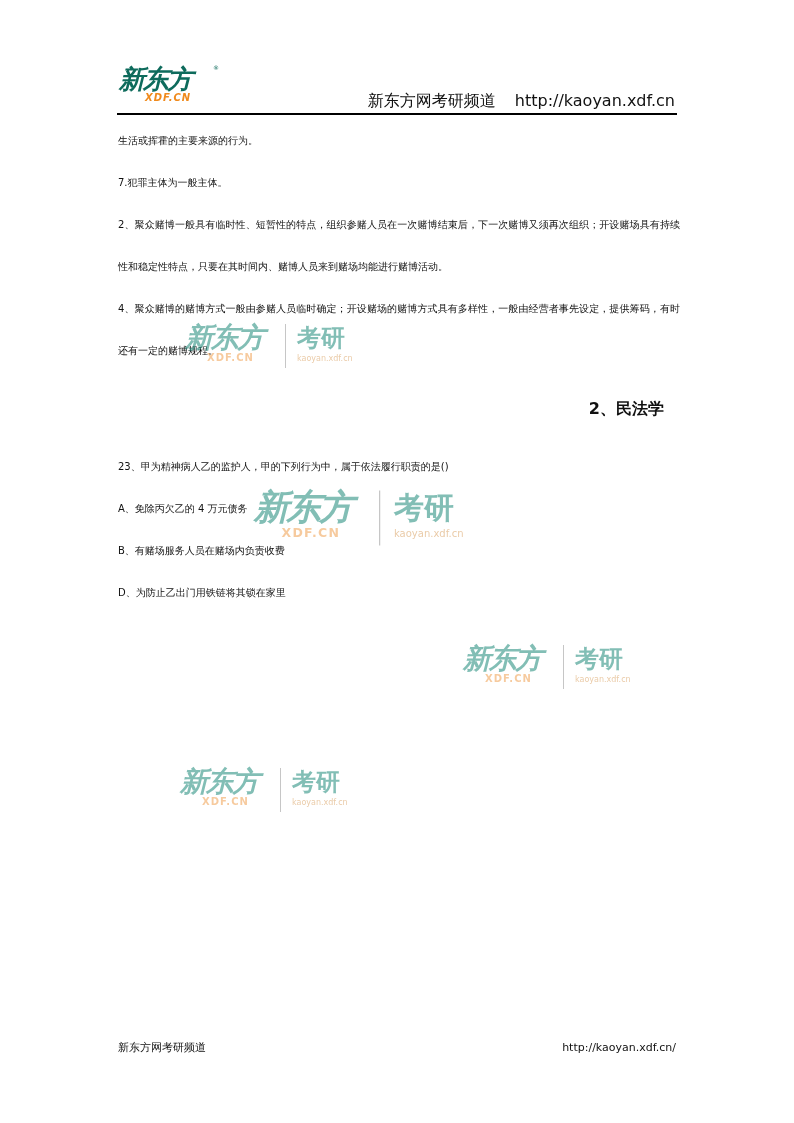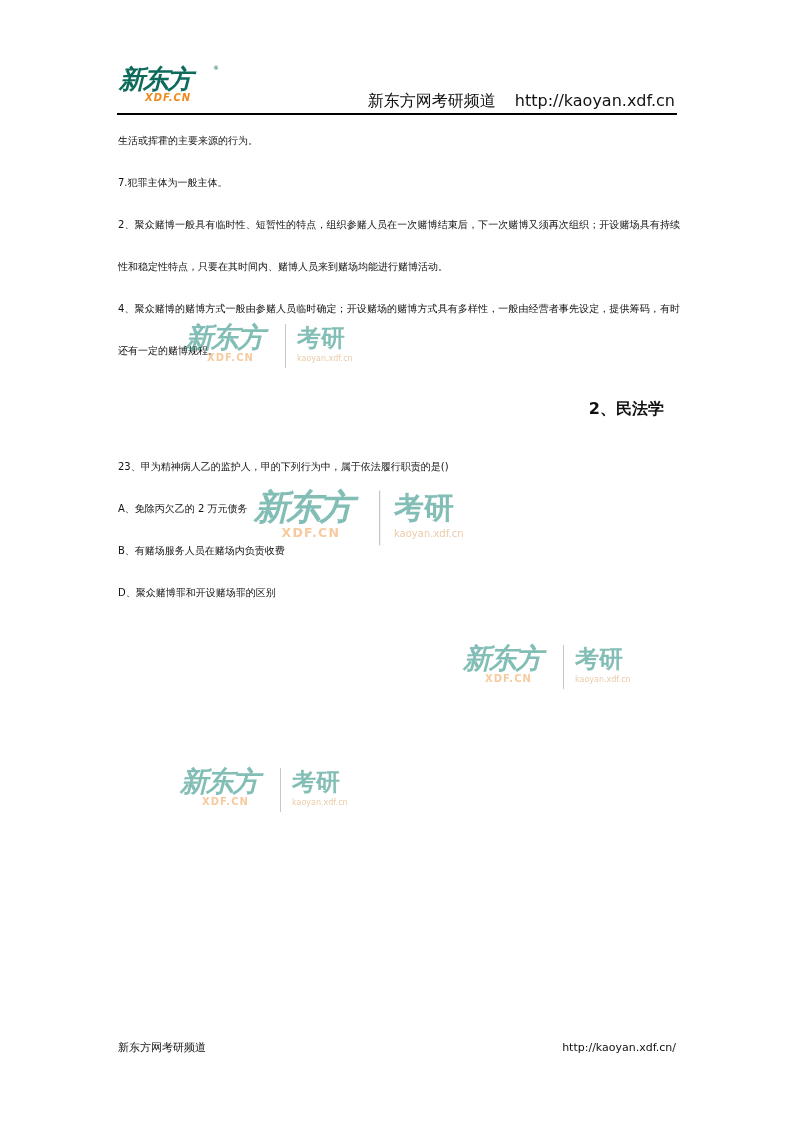--- a/index.html
+++ b/index.html
@@ -61,23 +61,23 @@
 
 <div class="content">
   <p class="para">生活或挥霍的主要来源的行为。</p>
   <p class="para">7.犯罪主体为一般主体。</p>
   <p class="para wrap">2、聚众赌博一般具有临时性、短暂性的特点，组织参赌人员在一次赌博结束后，下一次赌博又须再次组织；开设赌场具有持续性和稳定性特点，只要在其时间内、赌博人员来到赌场均能进行赌博活动。</p>
   <p class="para wrap">4、聚众赌博的赌博方式一般由参赌人员临时确定；开设赌场的赌博方式具有多样性，一般由经营者事先设定，提供筹码，有时还有一定的赌博规程。</p>
   <h2 class="section-heading">
     <span class="num">2、</span><span>民法学</span>
   </h2>
   <p class="para">23、甲为精神病人乙的监护人，甲的下列行为中，属于依法履行职责的是()</p>
-  <p class="para">A、免除丙欠乙的 2 万元债务</p>
+  <p class="para">A、免除丙欠乙的 4 万元债务</p>
   <p class="para">B、有赌场服务人员在赌场内负责收费</p>
-  <p class="para">D、聚众赌博罪和开设赌场罪的区别</p>
+  <p class="para">D、为防止乙出门用铁链将其锁在家里</p>
 </div>
 
 <div class="watermark" style="left:185px; top:322px;">
   <span class="wm-cn">新东方</span>
   <span class="wm-en">XDF.CN</span>
   <span class="wm-bar"></span>
   <span class="wm-ky">考研</span>
   <span class="wm-url">kaoyan.xdf.cn</span>
 </div>
 <div class="watermark large" style="left:254px; top:488px;">

